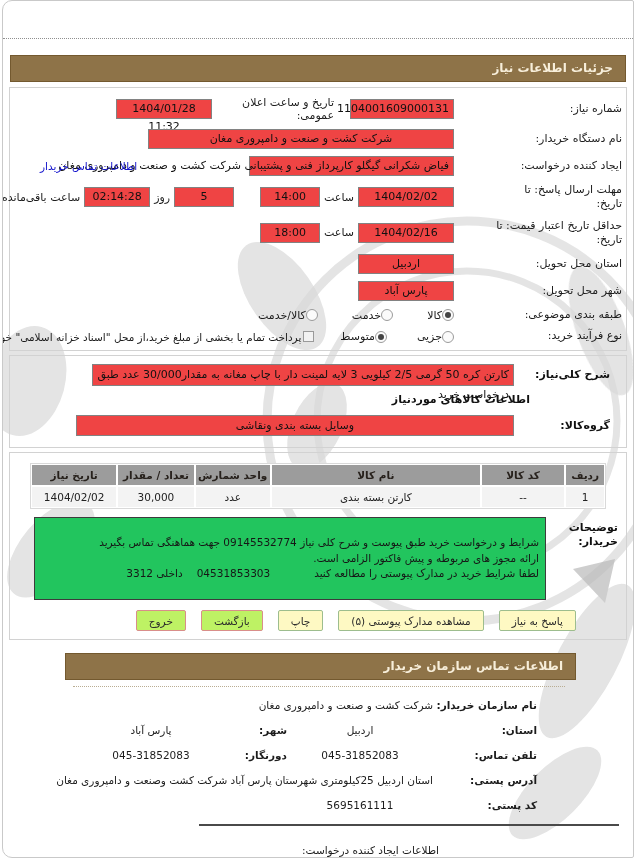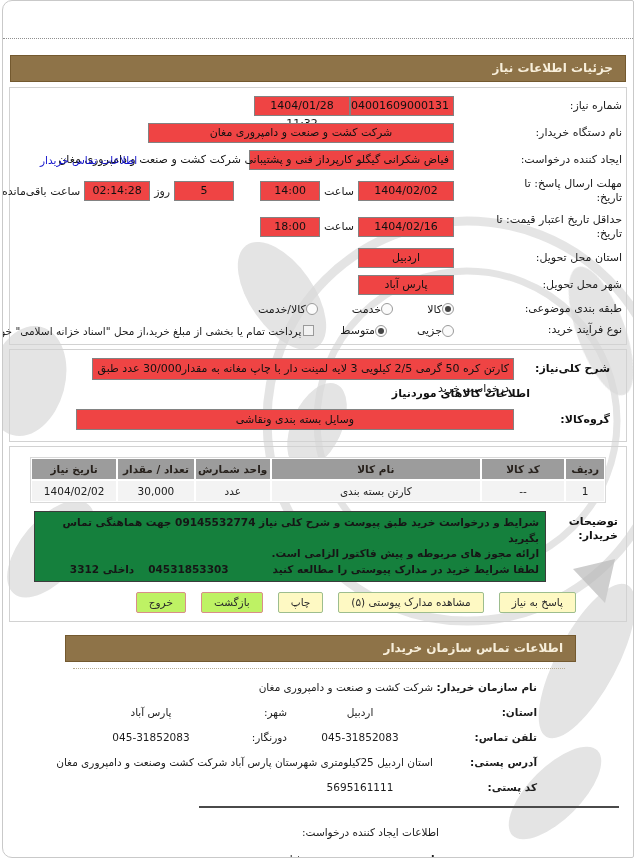--- a/index.html
+++ b/index.html
@@ -48,34 +48,34 @@
   table { width:100%; border-collapse:collapse; }
   th { background:#9c9c9c; color:#27211c; font-size:10.5px; font-weight:bold; height:21px;
     border-left:2px solid #fff; }
   th:last-child { border-left:none; }
   td { background:#f3f3f3; font-size:10.5px; color:#222; height:21px; text-align:center;
     border-top:2px solid #fff; border-left:2px solid #fff; }
   td:last-child { border-left:none; }
 
   .descrow { display:flex; margin:2px 4px 2px 2px; }
   .desclbl { width:72px; font-weight:bold; font-size:11px; color:#111; line-height:1.3; flex:none; padding-top:4px; }
-  .descbox { flex:1; margin-left:18px; border:1px solid #3c3c3c; background:#15803d;
-    font-size:10.5px; color:#161616; padding:3px 6px; line-height:1.5;font-weight:bold; }
+  .descbox { flex:1; margin-left:18px; border:1px solid #3c3c3c; background:#22c55e;
+    font-size:10.5px; color:#161616; padding:17px 6px; line-height:1.5; }
   .desc-phone { margin-right:44px; margin-left:14px; }
 
   .btnrow { display:flex; align-items:center; gap:15px; margin:10px 46px 6px 0; }
   .btn { height:21px; font-size:10.5px; font-family:"DejaVu Sans", sans-serif; color:#2b2b2b;
     padding:1px 12px; border-radius:2px; cursor:pointer; }
   .btn.green { background:#fef9c3; border:1px solid #9dbd8e; }
   .btn.pink  { background:#bef264; border:1px solid #d98e8a; }
 
   .cblock { padding:0 96px 0 10px; font-size:10.5px; color:#1c1c1c; }
   .crow { display:flex; align-items:center; margin-bottom:13px; }
   .clbl { font-weight:bold; width:104px; flex:none; }
-  .clbl2 { font-weight:normal; width:72px; flex:none; }
+  .clbl2 { font-weight:bold; width:72px; flex:none; }
   .cval { flex:none; }
   .cvalc { width:146px; text-align:center; flex:none; }
   .cvalc2 { width:128px; text-align:center; flex:none; }
   .sep { border-top:2px solid #4a4a4a; width:420px; margin:4px 14px 18px 0; }
 
   .creator { padding-right:194px; font-size:10.5px; color:#1c1c1c; }
   .ctitle { font-weight:normal; margin-bottom:15px; }
   .krow { display:flex; align-items:center; margin-bottom:11px; }
   .klbl { font-weight:bold; width:88px; flex:none; }
   .kval { width:124px; text-align:center; flex:none; }
@@ -106,20 +106,21 @@
 
     <div class="topstrip"></div>
 
     <div class="bar bar1">جزئیات اطلاعات نیاز</div>
 
     <div class="panel">
 
       <div class="frow">
         <div class="lbl">شماره نیاز:</div>
         <div class="box" style="width:104px">1104001609000131</div>
+        <div class="lbl2">تاریخ و ساعت اعلان عمومی:</div>
         <div class="box" style="width:96px">1404/01/28 11:32</div>
       </div>
 
       <div class="frow">
         <div class="lbl">نام دستگاه خریدار:</div>
         <div class="box" style="width:306px">شرکت کشت و صنعت و دامپروری مغان</div>
       </div>
 
       <div class="frow">
         <div class="lbl">ایجاد کننده درخواست:</div>

